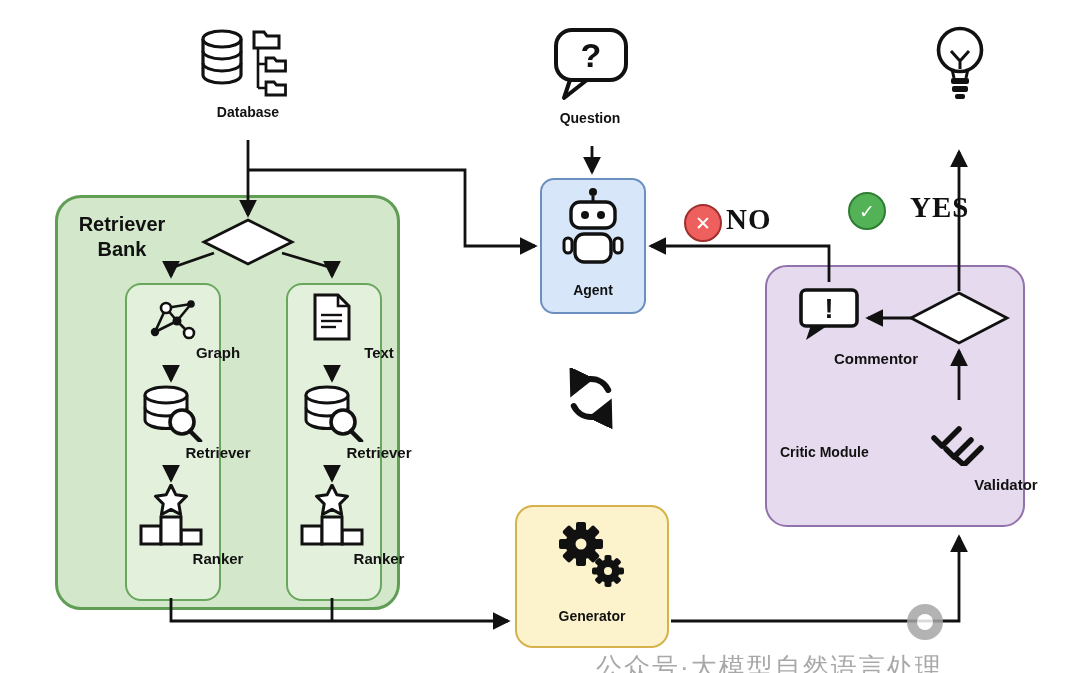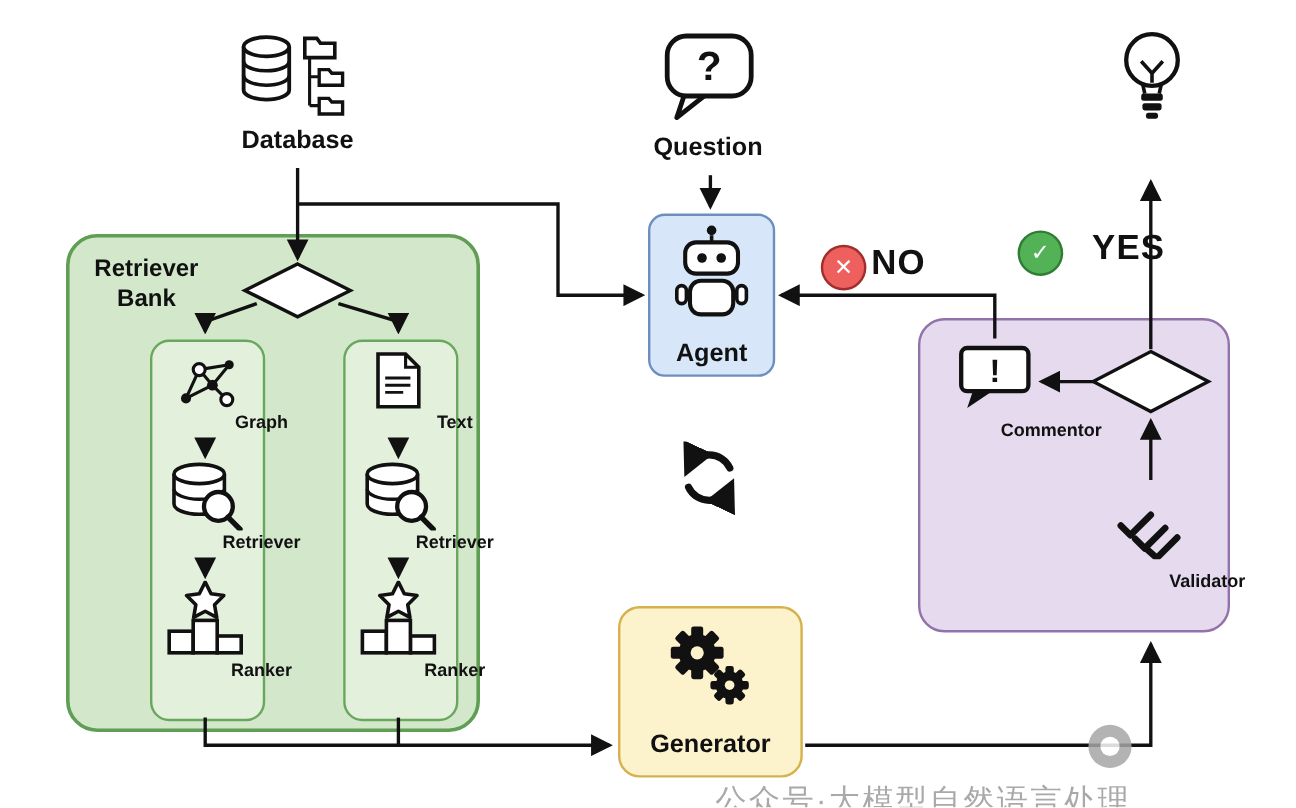--- a/index.html
+++ b/index.html
@@ -6,31 +6,31 @@
   .stage{position:relative;width:1080px;height:673px;background:#fff;overflow:hidden;
          font-family:"Liberation Sans","DejaVu Sans",sans-serif;color:#111;}
   .box{position:absolute;box-sizing:border-box;}
   .bank{left:55px;top:195px;width:345px;height:415px;background:#d3e8cb;border:3px solid #5f9e54;border-radius:26px;}
   .branch{position:absolute;background:#e3f1dc;border:2.5px solid #6aa75e;border-radius:16px;width:92px;height:314px;top:283px;}
   .branch-left{left:125px;}
   .branch-right{left:286px;}
   .agent{left:540px;top:178px;width:106px;height:136px;background:#d7e7f9;border:2.5px solid #6d8fbf;border-radius:14px;}
   .generator{left:515px;top:505px;width:154px;height:143px;background:#fcf2cb;border:2.5px solid #d6b24c;border-radius:18px;}
   .critic{left:765px;top:265px;width:260px;height:262px;background:#e6daee;border:2.5px solid #9272aa;border-radius:22px;}
-  .label{position:absolute;font-weight:700;color:#111;text-align:center;font-size:21px;line-height:1.25;z-index:4;}
+  .label{position:absolute;font-weight:700;color:#111;text-align:center;font-size:14px;line-height:1.25;z-index:4;}
   .label-sm{font-size:15px;padding-left:47px;}
   .label-left{text-align:left;}
   .icon{position:absolute;z-index:3;}
   svg text{font-family:"Liberation Sans","DejaVu Sans",sans-serif;}
   #overlay{position:absolute;left:0;top:0;z-index:2;}
   .badge{position:absolute;z-index:4;width:34px;height:34px;border-radius:50%;display:flex;align-items:center;justify-content:center;
          color:#fff;font-weight:700;font-size:19px;}
   .badge-no{left:684px;top:204px;background:#ed605e;border:2.5px solid #a02e2c;}
   .badge-yes{left:848px;top:192px;background:#53b156;border:2.5px solid #2e7d32;}
-  .edge-label{position:absolute;z-index:4;font-weight:700;font-size:29px;letter-spacing:1px;}
+  .edge-label{position:absolute;z-index:4;font-weight:700;font-size:29px;letter-spacing:1px;font-family:Liberation Serif, serif;}
   .no-label{left:726px;top:203px;}
   .yes-label{left:890px;top:191px;margin-left:20px;}
   .watermark{position:absolute;left:596px;top:604px;z-index:6;display:flex;align-items:flex-end;gap:10px;opacity:.85;flex-direction:column;}
   .wm-logo{width:36px;height:36px;border-radius:50%;background:#a6a6a6;position:relative;}
   .wm-logo span{position:absolute;left:10px;top:10px;width:16px;height:16px;border-radius:50%;background:#fff;}
   .wm-text{font-size:26px;color:#9a9a9a;letter-spacing:2px;font-weight:400;white-space:nowrap;}
 </style>
 </head>
 <body>
 
@@ -207,20 +207,21 @@
       <path d="M20 45 L28 53 L45 36"></path>
       <path d="M30 54 L38 61 L55 44"></path>
     </g>
   </svg>
 
   <div class="label" style="left:178px;top:104px;width:140px">Database</div>
   <div class="label" style="left:520px;top:110px;width:140px">Question</div>
   <div class="label" style="left:540px;top:282px;width:106px">Agent</div>
   <div class="label" style="left:515px;top:608px;width:154px">Generator</div>
   <div class="label" style="left:64px;top:212px;width:116px;font-size:20px">Retriever Bank</div>
+  <div class="label label-left" style="left:780px;top:444px;width:120px">Critic Module</div>
 
   <div class="label label-sm" style="left:125px;top:344px;width:92px">Graph</div>
   <div class="label label-sm" style="left:286px;top:344px;width:92px">Text</div>
   <div class="label label-sm" style="left:125px;top:444px;width:92px">Retriever</div>
   <div class="label label-sm" style="left:286px;top:444px;width:92px">Retriever</div>
   <div class="label label-sm" style="left:125px;top:550px;width:92px">Ranker</div>
   <div class="label label-sm" style="left:286px;top:550px;width:92px">Ranker</div>
   <div class="label label-sm" style="left:779px;top:350px;width:100px">Commentor</div>
   <div class="label label-sm" style="left:909px;top:476px;width:100px">Validator</div>
 

